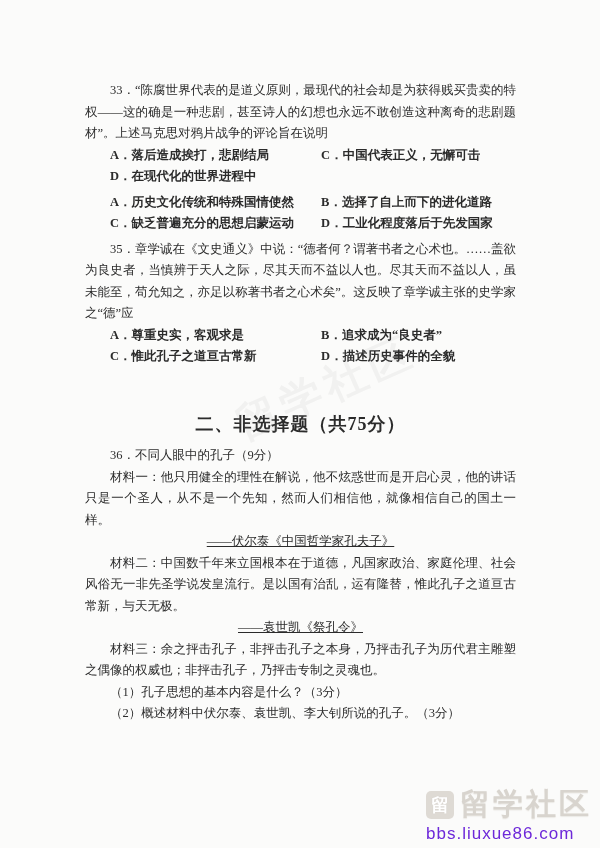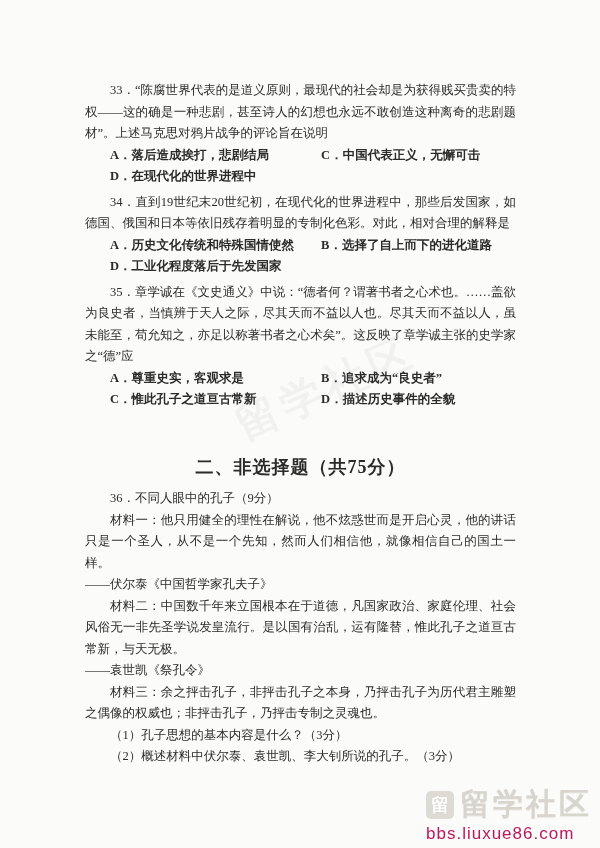--- a/index.html
+++ b/index.html
@@ -32,21 +32,21 @@
   }
   .opt { white-space:nowrap; }
   .section-header {
     text-align:center;
     font-weight:bold;
     font-size:18px;
     margin:46px 0 10px 0;
     letter-spacing:1px;
   }
   .material { text-indent:2em; text-align:justify; }
-  .source { text-align:left; }
+  .source { text-align:center;text-decoration:underline; }
   .subq { text-indent:2em; }
   .diagonal-watermark {
     position:absolute;
     left:230px;
     top:360px;
     transform:rotate(-24deg);
     font-size:42px;
     font-weight:bold;
     color:rgba(160,160,160,0.10);
     letter-spacing:6px;
@@ -73,42 +73,42 @@
   .wm-name {
     font-size:30px;
     font-weight:bold;
     letter-spacing:3px;
     text-shadow:0 1px 1px #eceae6;
   }
   .wm-url {
     font-size:17px;
     letter-spacing:1px;
     margin-top:-1px;
-    color:#be185d;
+    color:#6d28d9;
   }
 </style>
 </head>
 <body>
 
 <div class="page">
 
   <section class="mc-block">
     <p class="stem">33．“陈腐世界代表的是道义原则，最现代的社会却是为获得贱买贵卖的特权——这的确是一种悲剧，甚至诗人的幻想也永远不敢创造这种离奇的悲剧题材”。上述马克思对鸦片战争的评论旨在说明</p>
     <div class="options">
       <span class="opt">A．落后造成挨打，悲剧结局</span>
       <span class="opt">C．中国代表正义，无懈可击</span>
       <span class="opt">D．在现代化的世界进程中</span>
     </div>
   </section>
 
   <section class="mc-block">
-    <p class="stem">34．直到19世纪末20世纪初，在现代化的世界进程中，那些后发国家，如德国、俄国和日本等依旧残存着明显的专制化色彩。对此，相对合理的解释是</p>
     <div class="options">
       <span class="opt">A．历史文化传统和特殊国情使然</span>
       <span class="opt">B．选择了自上而下的进化道路</span>
+      <span class="opt">C．缺乏普遍充分的思想启蒙运动</span>
       <span class="opt">D．工业化程度落后于先发国家</span>
     </div>
   </section>
 
   <section class="mc-block">
     <p class="stem">35．章学诚在《文史通义》中说：“德者何？谓著书者之心术也。……盖欲为良史者，当慎辨于天人之际，尽其天而不益以人也。尽其天而不益以人，虽未能至，苟允知之，亦足以称著书者之心术矣”。这反映了章学诚主张的史学家之“德”应</p>
     <div class="options">
       <span class="opt">A．尊重史实，客观求是</span>
       <span class="opt">B．追求成为“良史者”</span>
       <span class="opt">C．惟此孔子之道亘古常新</span>

